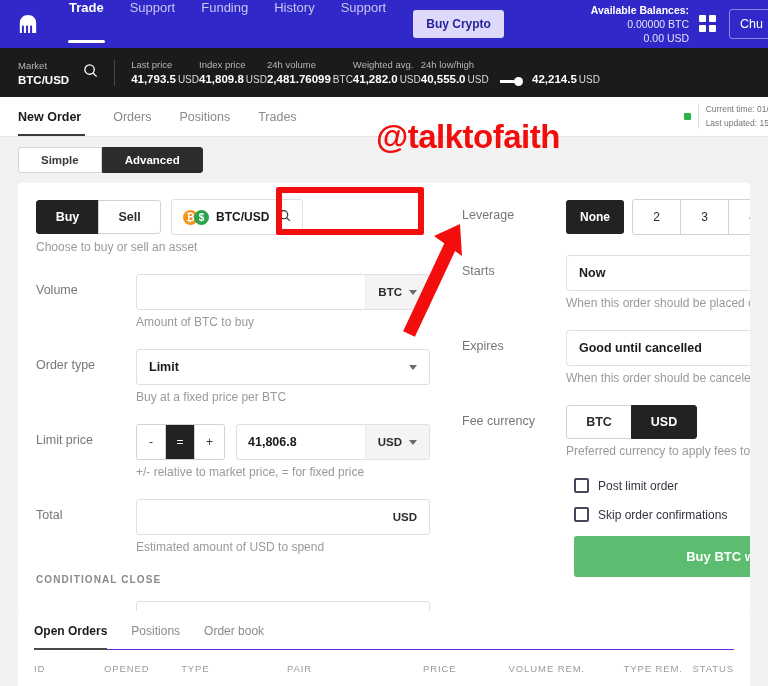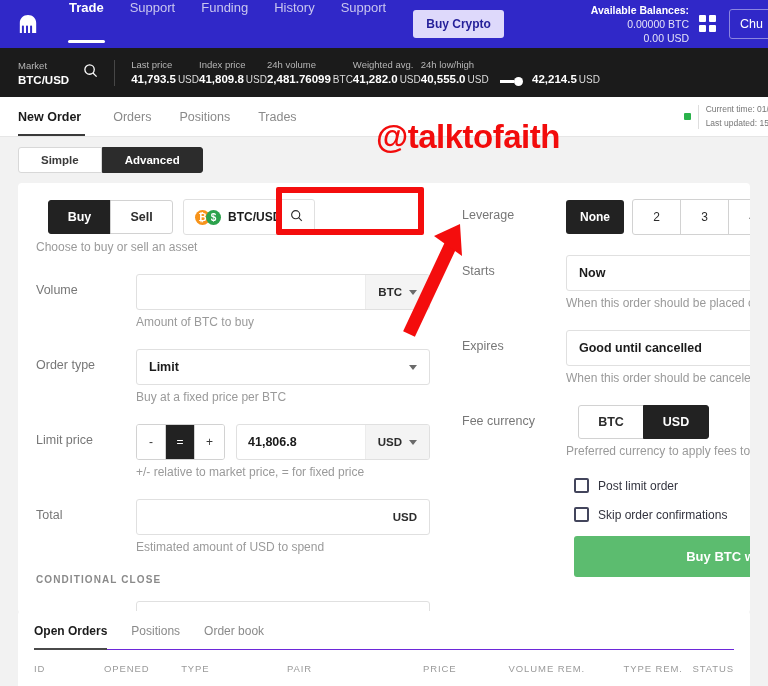--- a/index.html
+++ b/index.html
@@ -124,21 +124,21 @@
   .frow-body { flex: 1; min-width: 0; }
   .hint { font-size: 12px; color: #9a9a9a; margin-top: 5px; }
 
   
   .seg { display: inline-flex; border-radius: 3px; }
   .seg-btn {
     font-size: 12.5px; font-weight: bold; padding: 9px 0; width: 63px;
     text-align: center; border: 1px solid #d2d2d2; background: #ffffff;
     color: #2c2c2c; cursor: pointer; margin-left: -1px;
   }
-  .seg-btn:first-child { margin-left: 12px; border-radius: 3px 0 0 3px; }
+  .seg-btn:first-child { margin-left: 0; border-radius: 3px 0 0 3px; }
   .seg-btn:last-child { border-radius: 0 3px 3px 0; }
   .seg-btn.active { background: #222222; color: #ffffff; border-color: #222222; }
 
   .order-row { display: flex; align-items: center; gap: 10px; }
 
   .pair-box {
     display: inline-flex; align-items: center; gap: 7px;
     background: #ffffff; border: 1px solid #e0e0e0; border-radius: 3px;
     padding: 8px 11px; cursor: pointer; min-width: 132px;
   }

